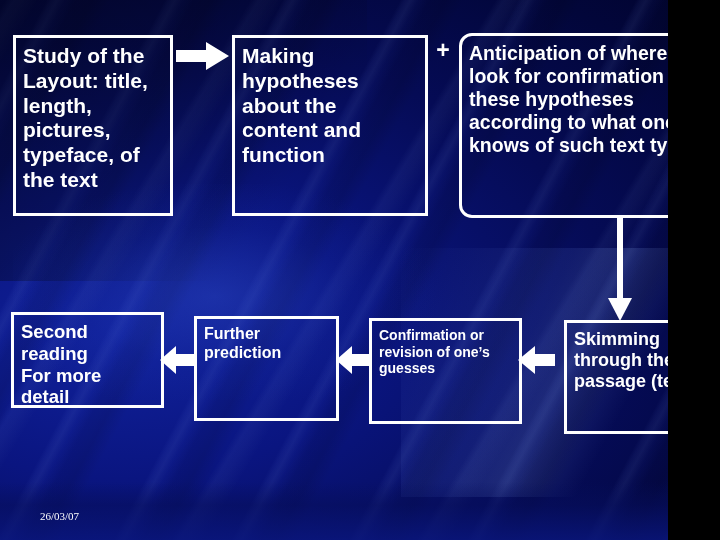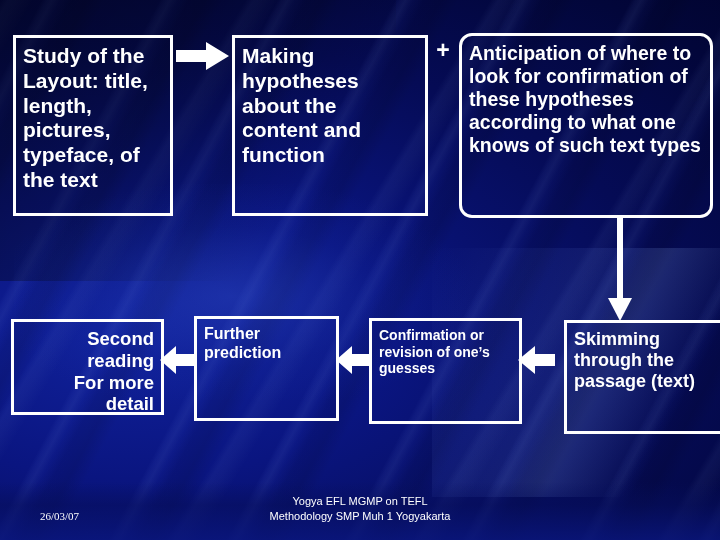--- a/index.html
+++ b/index.html
@@ -3,21 +3,21 @@
 <meta charset="utf-8">
 <title>Reading Strategy Flow Diagram Slide</title>
 <style>
   html, body {
     margin: 0;
     padding: 0;
     background: #000;
   }
   #slide {
     position: relative;
-    width: 720px;
+    width: 668px;
     height: 540px;
     overflow: hidden;
     font-family: "Liberation Sans", sans-serif;
     background: #b91c1c;
   }
 
   
   .bg-base {
     position: absolute;
     inset: 0;
@@ -89,21 +89,21 @@
   }
   .box-text {
     display: block;
     white-space: pre-line;
   }
 
   #box-layout      { left: 13px;  top: 35px;  width: 160px; height: 181px; font-size: 21px; }
   #box-hypotheses  { left: 232px; top: 35px;  width: 196px; height: 181px; font-size: 21px; }
   #box-anticipation{ left: 459px; top: 33px;  width: 254px; height: 185px; font-size: 19.5px; border-radius: 13px; }
 
-  #box-second      { left: 11px;  top: 319px; width: 153px; height: 96px;  font-size: 18.5px; text-align: right; }
+  #box-second      { left: 11px;  top: 312px; width: 153px; height: 96px;  font-size: 18.5px; }
   #box-further     { left: 194px; top: 316px; width: 145px; height: 105px; font-size: 16px; }
   #box-confirm     { left: 369px; top: 318px; width: 153px; height: 106px; font-size: 14px; }
   #box-skimming    { left: 564px; top: 320px; width: 160px; height: 114px; font-size: 18px; }
 
   
   #plus-sign {
     position: absolute;
     left: 432px; top: 38px;
     width: 22px; height: 24px;
     color: #ffffff;
@@ -192,17 +192,15 @@
 
   <svg class="arrow-svg" id="arrow-left-3" viewBox="0 0 38 30">
     <polygon points="0,15 17,1 17,9 37,9 37,21 17,21 17,29" fill="#ffffff"></polygon>
   </svg>
 
   <div class="box" id="box-skimming">
     <span class="box-text">Skimming through the passage (text)</span>
   </div>
 
   <div class="footer-text" id="footer-date">26/03/07</div>
-  <div class="footer-text" id="footer-center">Yogya EFL MGMP on TEFL
-Methodology SMP Muh 1 Yogyakarta</div>
   <div class="footer-text" id="footer-number">49</div>
 
 </div>
 
 </body></html>

